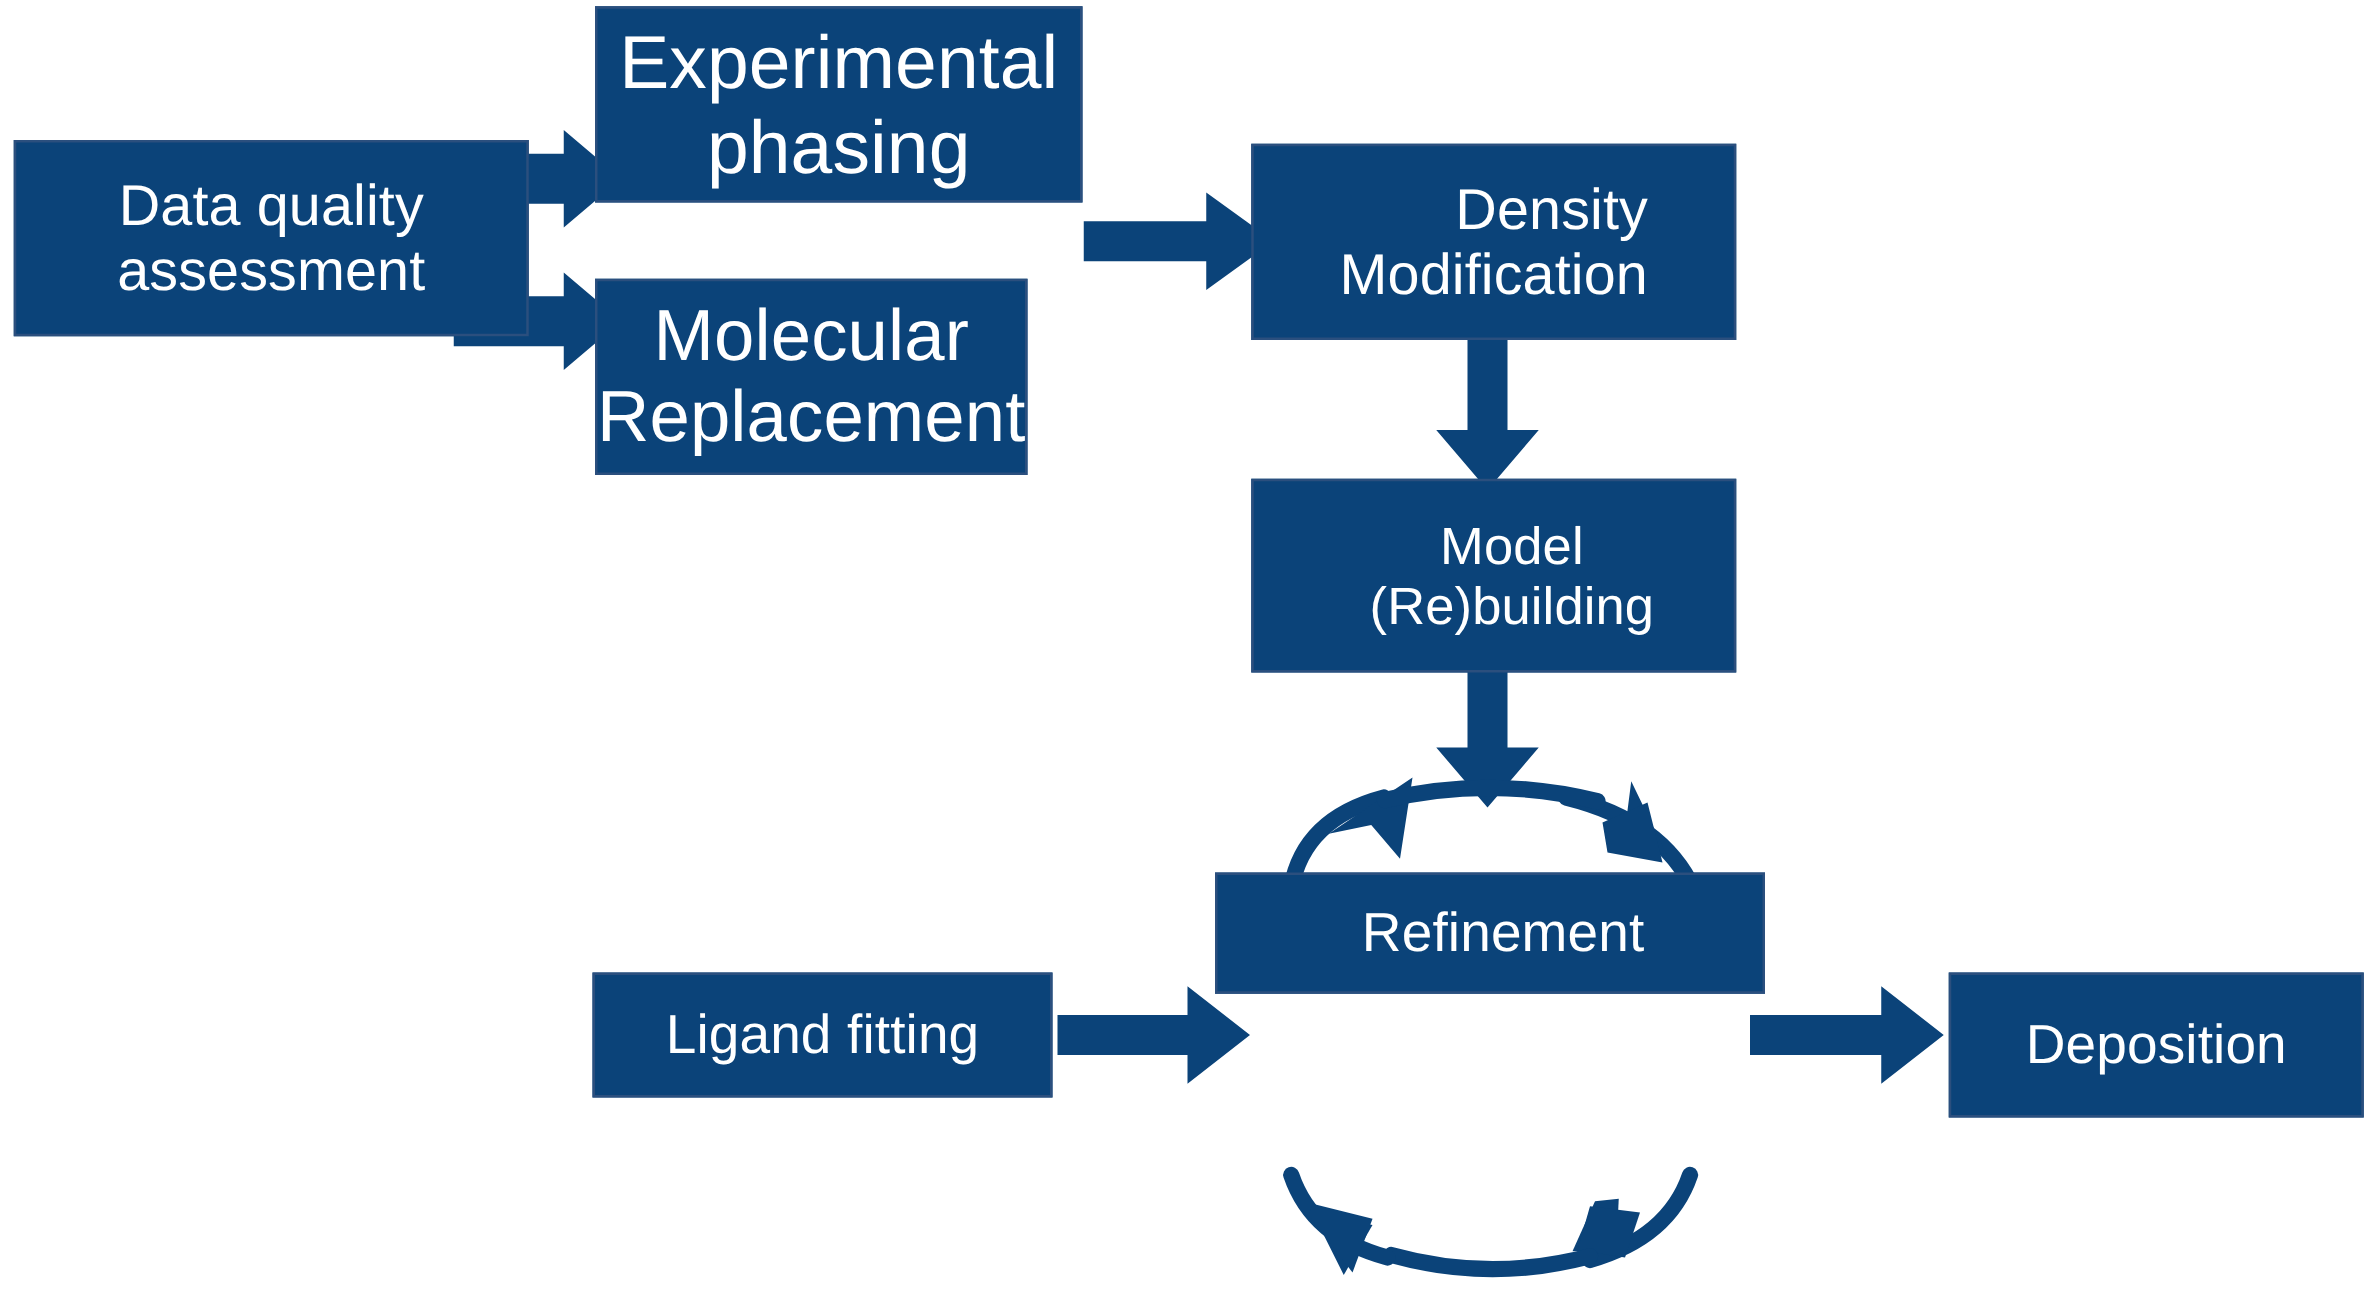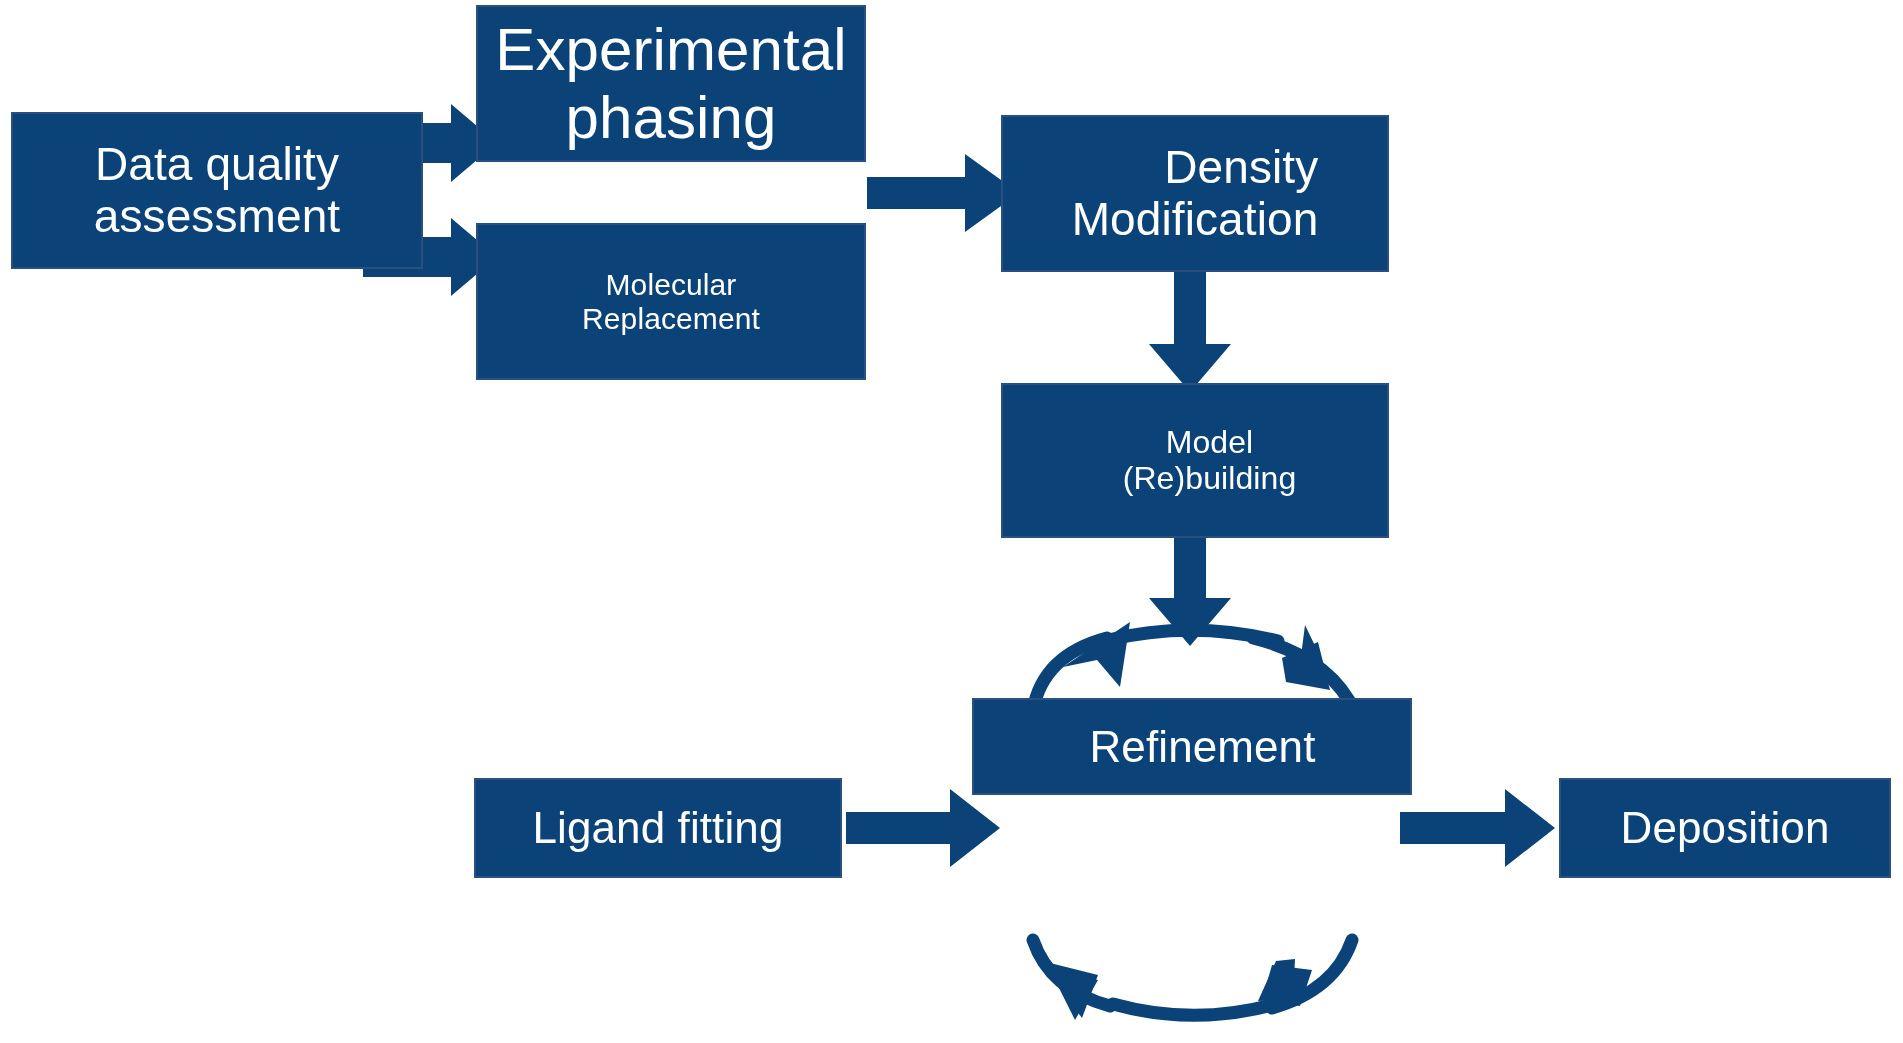--- a/index.html
+++ b/index.html
@@ -111,29 +111,29 @@
     </g>
 
   </svg>
 
   <div class="node" style="left:11px; top:112px; width:412px; height:157px; font-size:46px;">Data quality
 assessment</div>
 
   <div class="node" style="left:476px; top:5px; width:390px; height:157px; font-size:60px;">Experimental
 phasing</div>
 
-  <div class="node" style="left:476px; top:223px; width:390px; height:157px; font-size:30px;">Molecular
+  <div class="node" style="left:476px; top:223px; width:346px; height:157px; font-size:58px;">Molecular
 Replacement</div>
 
   <div class="node" style="left:1001px; top:115px; width:388px; height:157px; font-size:46px;text-align:right;">Density
 Modification</div>
 
-  <div class="node" style="left:1001px; top:383px; width:388px; height:155px; font-size:32px;padding-left:29px;">Model
+  <div class="node" style="left:1001px; top:383px; width:388px; height:155px; font-size:42px;padding-left:29px;">Model
 (Re)building</div>
 
   <div class="node" style="left:972px; top:698px; width:440px; height:97px; font-size:44px;padding-left:21px;">Refinement</div>
 
 
   <div class="node" style="left:474px; top:778px; width:368px; height:100px; font-size:44px;">Ligand fitting</div>
 
-  <div class="node" style="left:1559px; top:778px; width:332px; height:100px; font-size:44px;">Deposition</div>
+  <div class="node" style="left:1559px; top:778px; width:332px; height:116px; font-size:44px;">Deposition</div>
 
 </div>
 
 </body></html>

